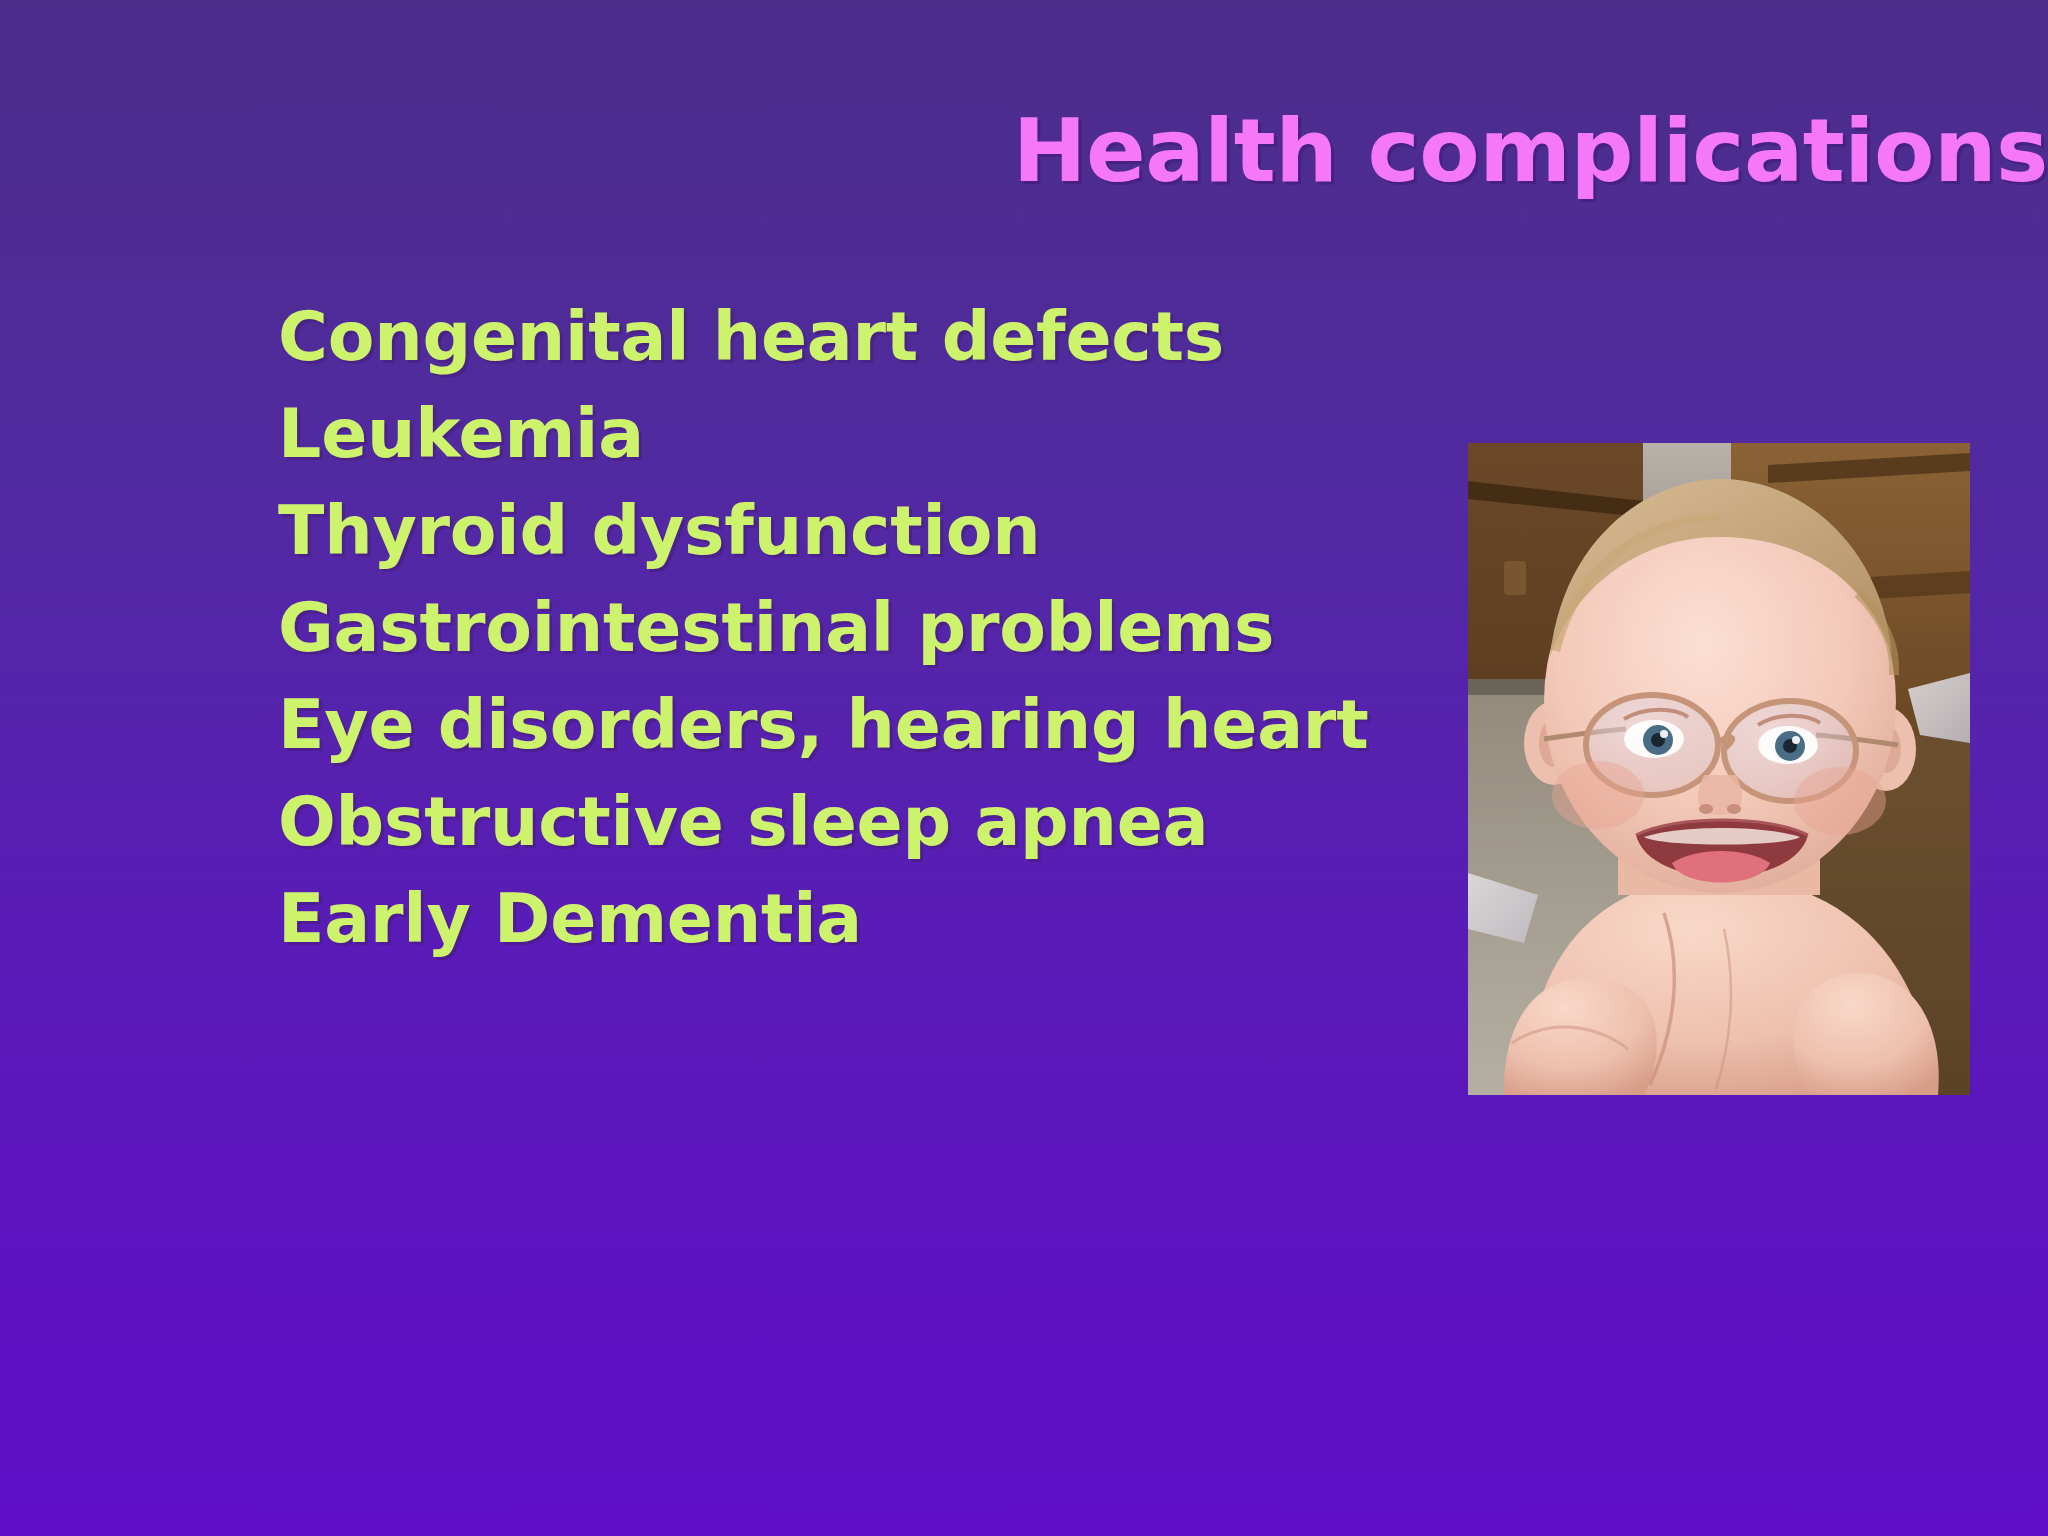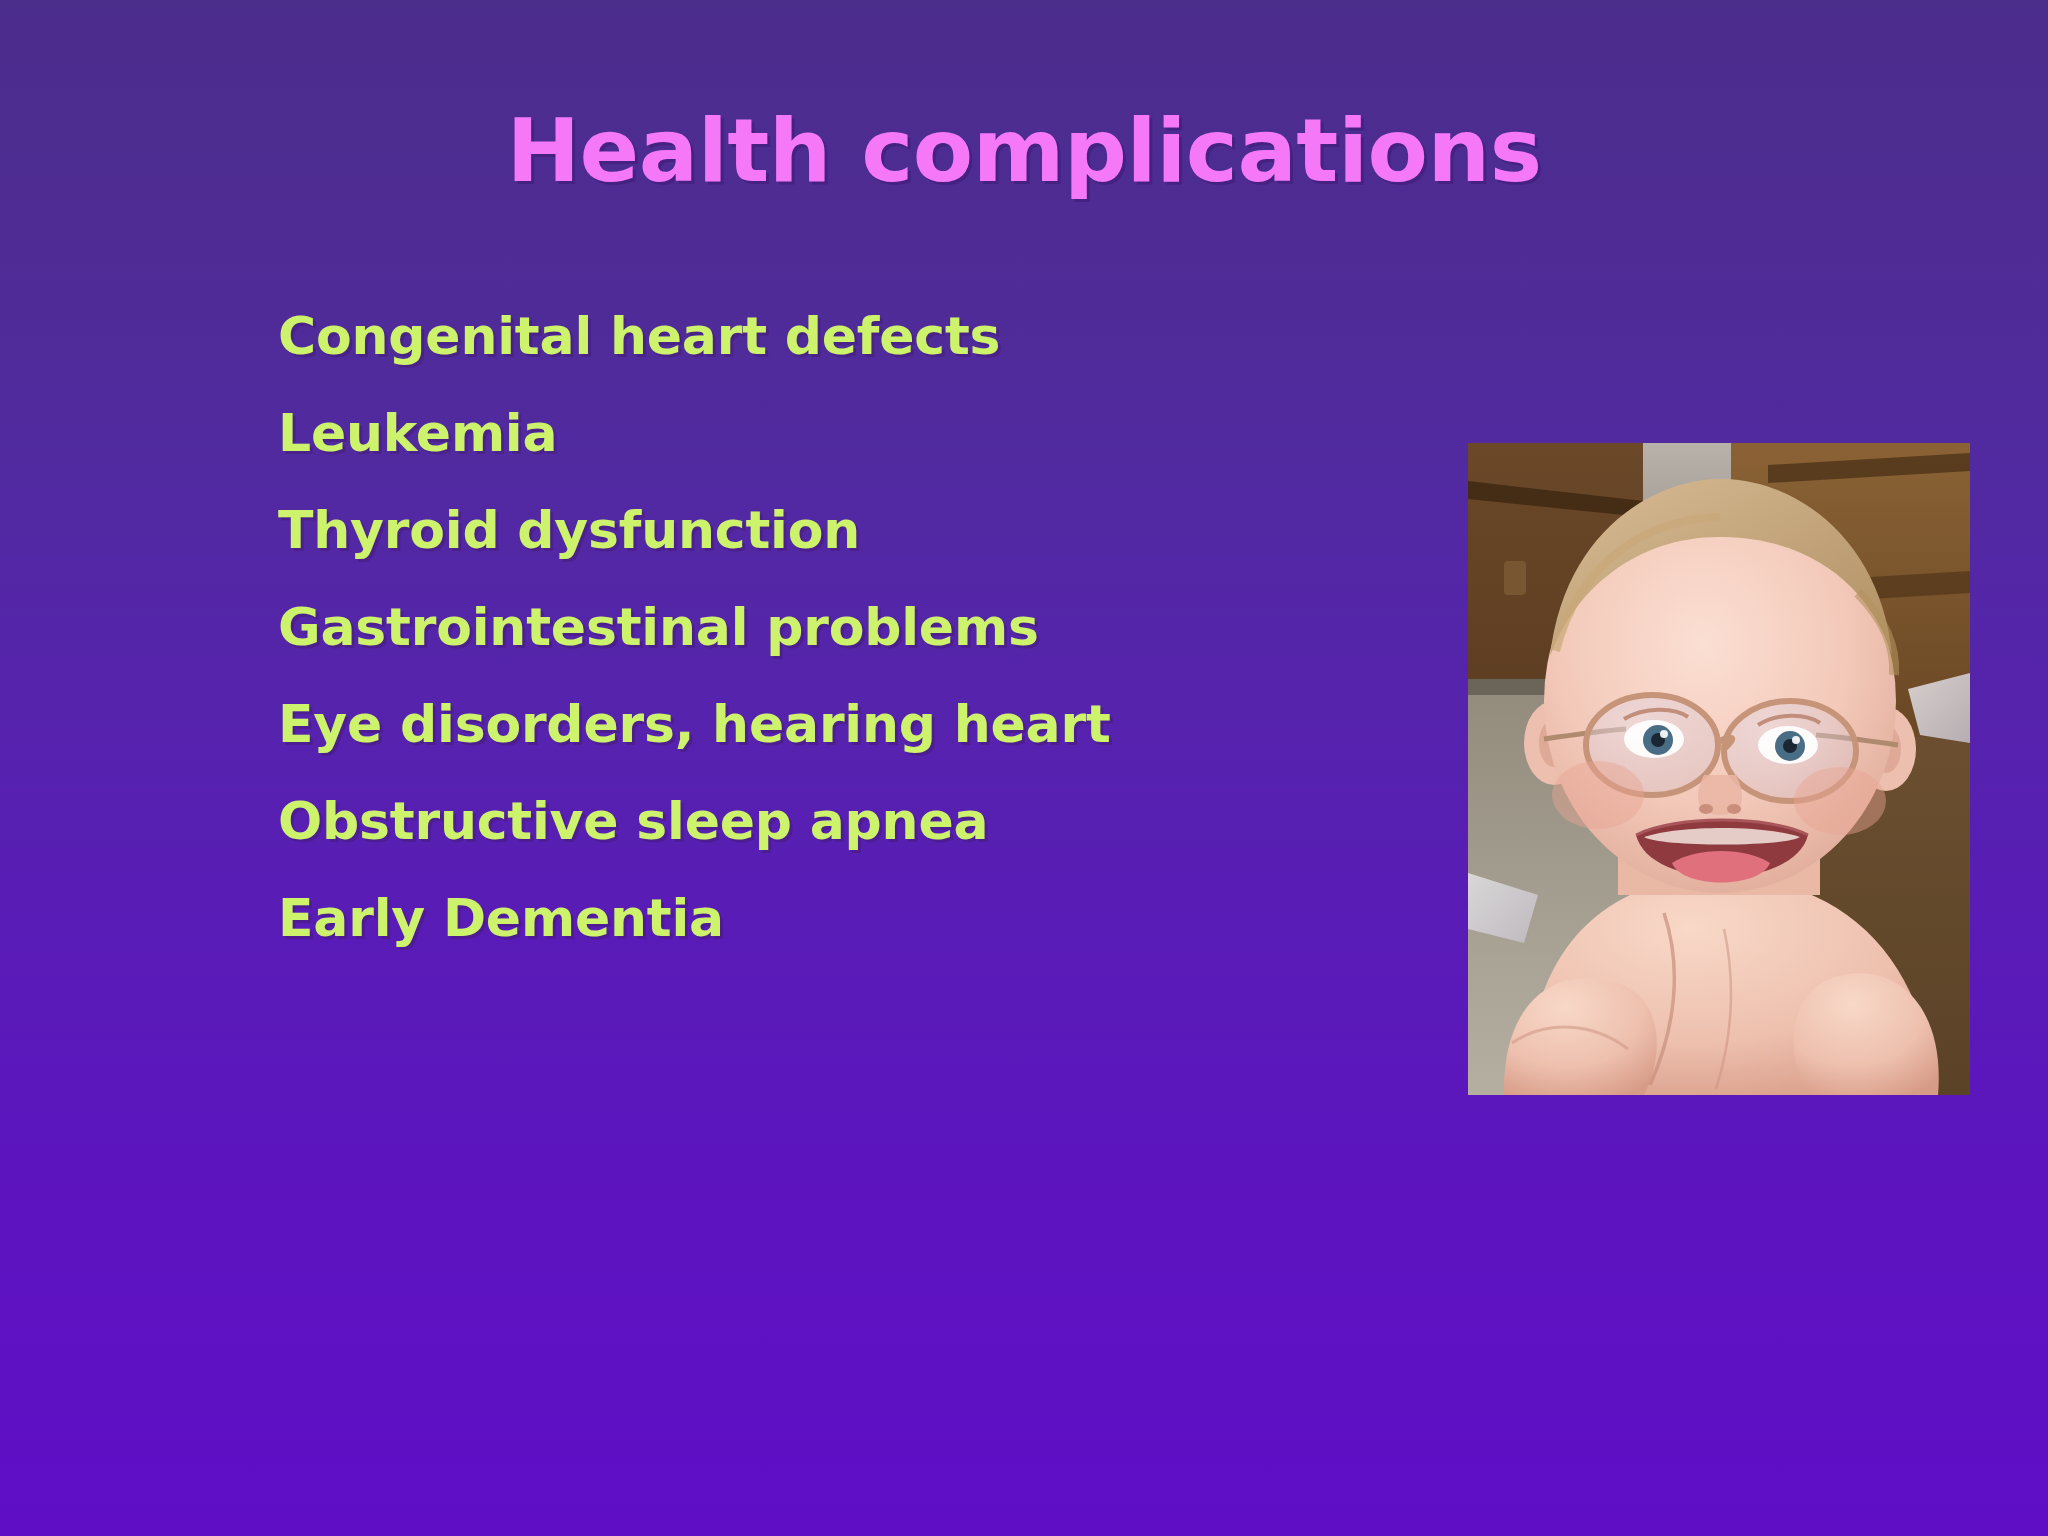--- a/index.html
+++ b/index.html
@@ -22,42 +22,42 @@
         #5f0ec6 100%);
     font-family: "DejaVu Sans", "Liberation Sans", sans-serif;
   }
 
   
   #title {
     position: absolute;
     left: 0;
     top: 46px;
     width: 2048px;
-    text-align: center;
+    text-align: right;
     font-size: 88px;
     font-weight: 700;
     letter-spacing: -0.5px;
     color: #f478f7;
     text-shadow: 3px 3px 0 rgba(60, 20, 110, 0.45);
     line-height: 1.05;
     white-space: nowrap;
   }
 
   
   #bullet-list {
     position: absolute;
     left: 278px;
     top: 288px;
     width: 1120px;
     list-style: none;
     margin: 0;
     padding: 0;
   }
   #bullet-list li {
-    font-size: 52px;
+    font-size: 68px;
     font-weight: 700;
     color: #cdf26c;
     text-shadow: 3px 3px 0 rgba(70, 28, 120, 0.55);
     height: 97px;
     line-height: 97px;
     white-space: nowrap;
     letter-spacing: -0.2px;
   }
 
   

